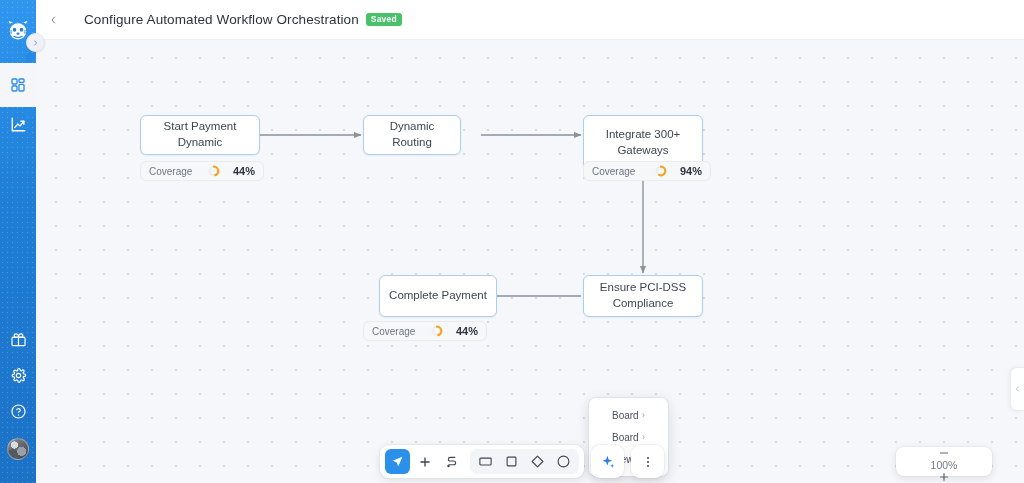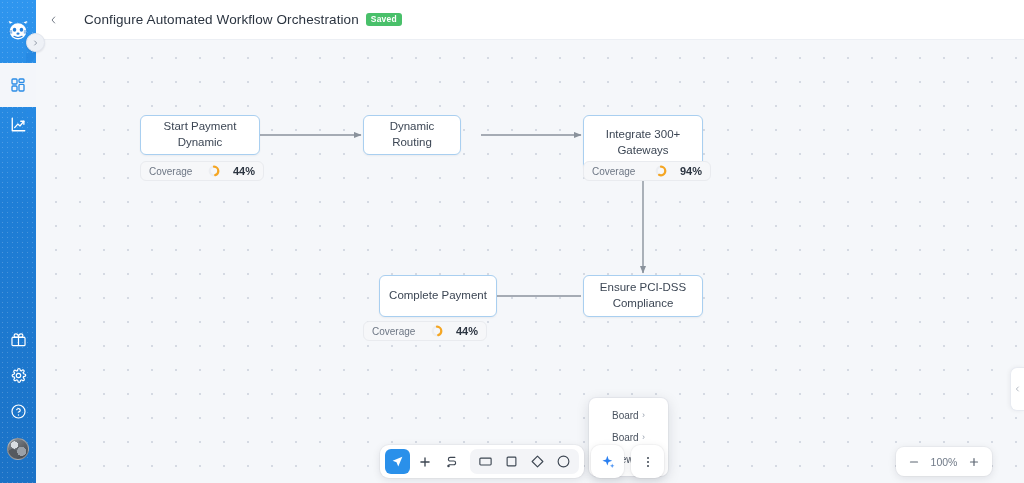--- a/index.html
+++ b/index.html
@@ -150,21 +150,21 @@
     background:#f3f4f7; border-radius:7px; height:25px;
     display:flex; align-items:center; padding:0 3px; gap:1px; margin-left:4px;
   }
 
   
   #zoomctl{
     position:absolute; left:860px; top:407px;
     background:#ffffff; border-radius:8px; height:29px; width:96px;
     box-shadow:0 2px 8px rgba(16,24,40,.10), 0 0 0 1px rgba(16,24,40,.03);
     display:flex; align-items:center; justify-content:space-between;
-    padding:0 10px; z-index:25;
+    padding:0 10px; z-index:25;flex-direction:column;
   }
   .zm-btn{ width:16px; height:16px; display:flex; align-items:center;
            justify-content:center; cursor:pointer; }
   #zoomlevel{ font-size:10.5px; color:#707a88; }
 
   
   #panelhandle{
     position:absolute; right:0; top:327px; width:14px; height:44px;
     background:#ffffff; border:1px solid #e8ebf1; border-right:none;
     border-radius:7px 0 0 7px;

